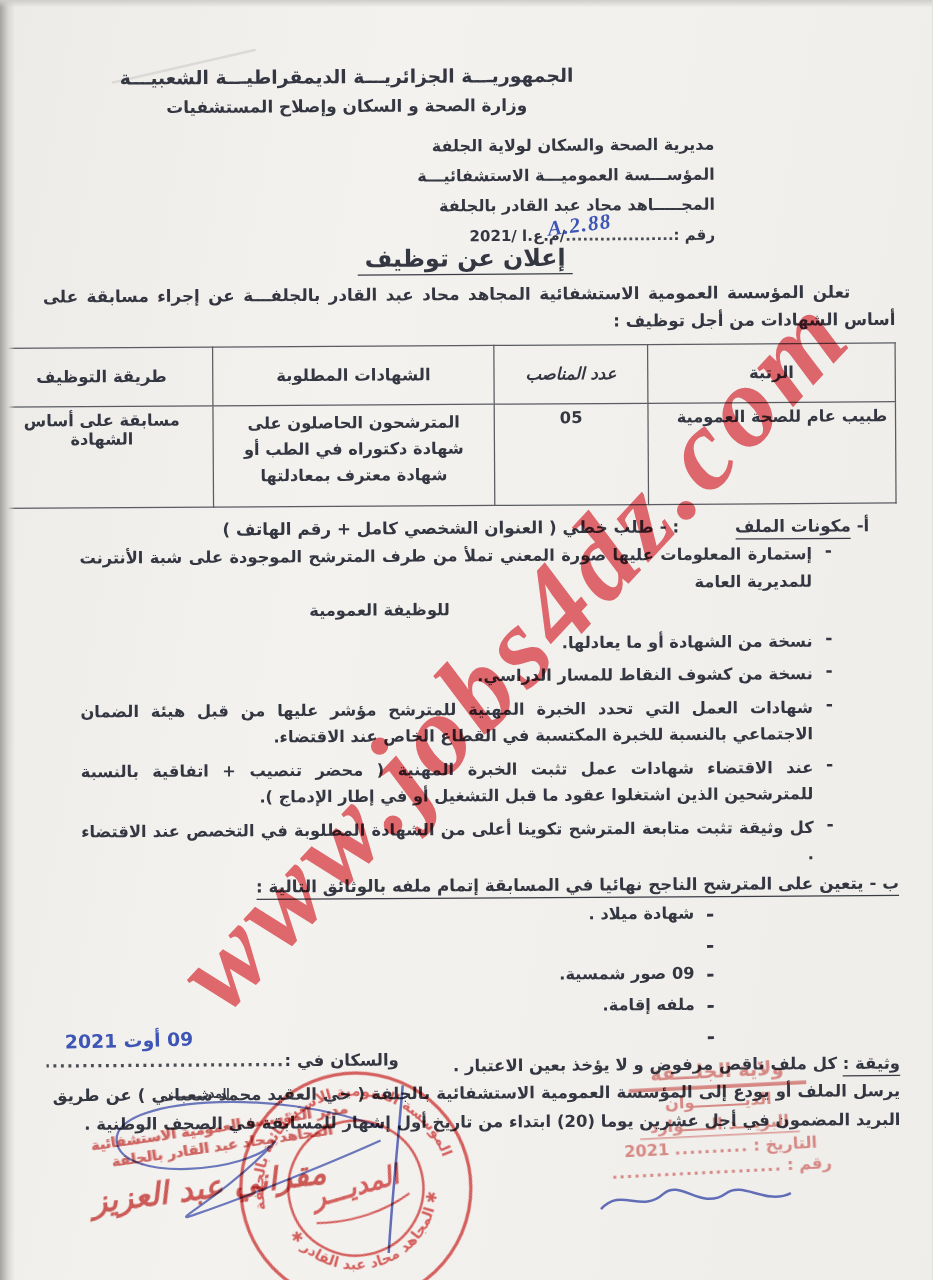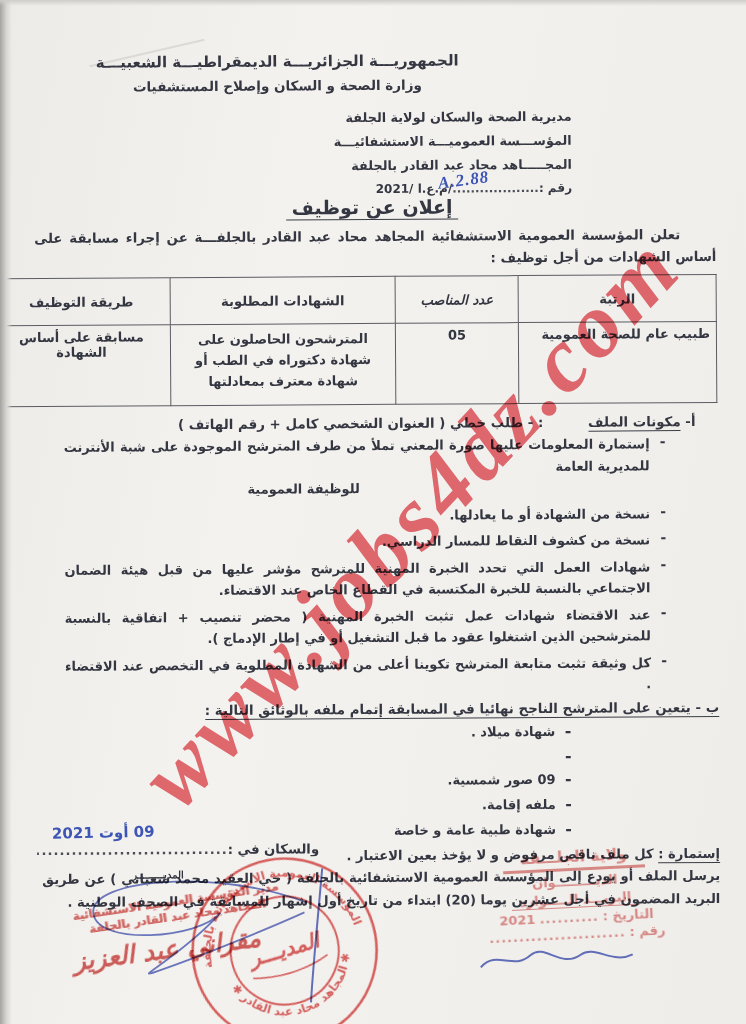--- a/index.html
+++ b/index.html
@@ -186,26 +186,25 @@
         <div class="bi">
             <span class="dash">-</span>
             <span class="bt">09 صور شمسية.</span>
           </div>
         <div class="bi">
             <span class="dash">-</span>
             <span class="bt">ملفه إقامة.</span>
           </div>
         <div class="bi">
             <span class="dash">-</span>
-            <span class="bt">شهادة طبية عامة و خاصة</span>
           </div>
       </div>
 
       <div class="note-line">
-        <span class="u">إستمارة :</span><span> كل ملف ناقص  مرفوض و لا يؤخذ بعين الاعتبار .</span>
+        <span class="u">وثيقة :</span><span> كل ملف ناقص  مرفوض و لا يؤخذ بعين الاعتبار .</span>
       </div>
 
       <div class="closing">يرسل الملف أو يودع إلى  المؤسسة العمومية الاستشفائية بالجلفة ( حي العقيد محمد شعباني ) عن طريق البريد المضمون في أجل عشرين يوما  (20) ابتداء من  تاريخ أول إشهار للمسابقة في الصحف الوطنية .</div>
     </div>
 
     <div class="place-line">
       <span>والسكان في :</span>
       <span class="dots">...........................................</span>
     </div>
     <div class="date-stamp stamp">09 أوت 2021</div>

